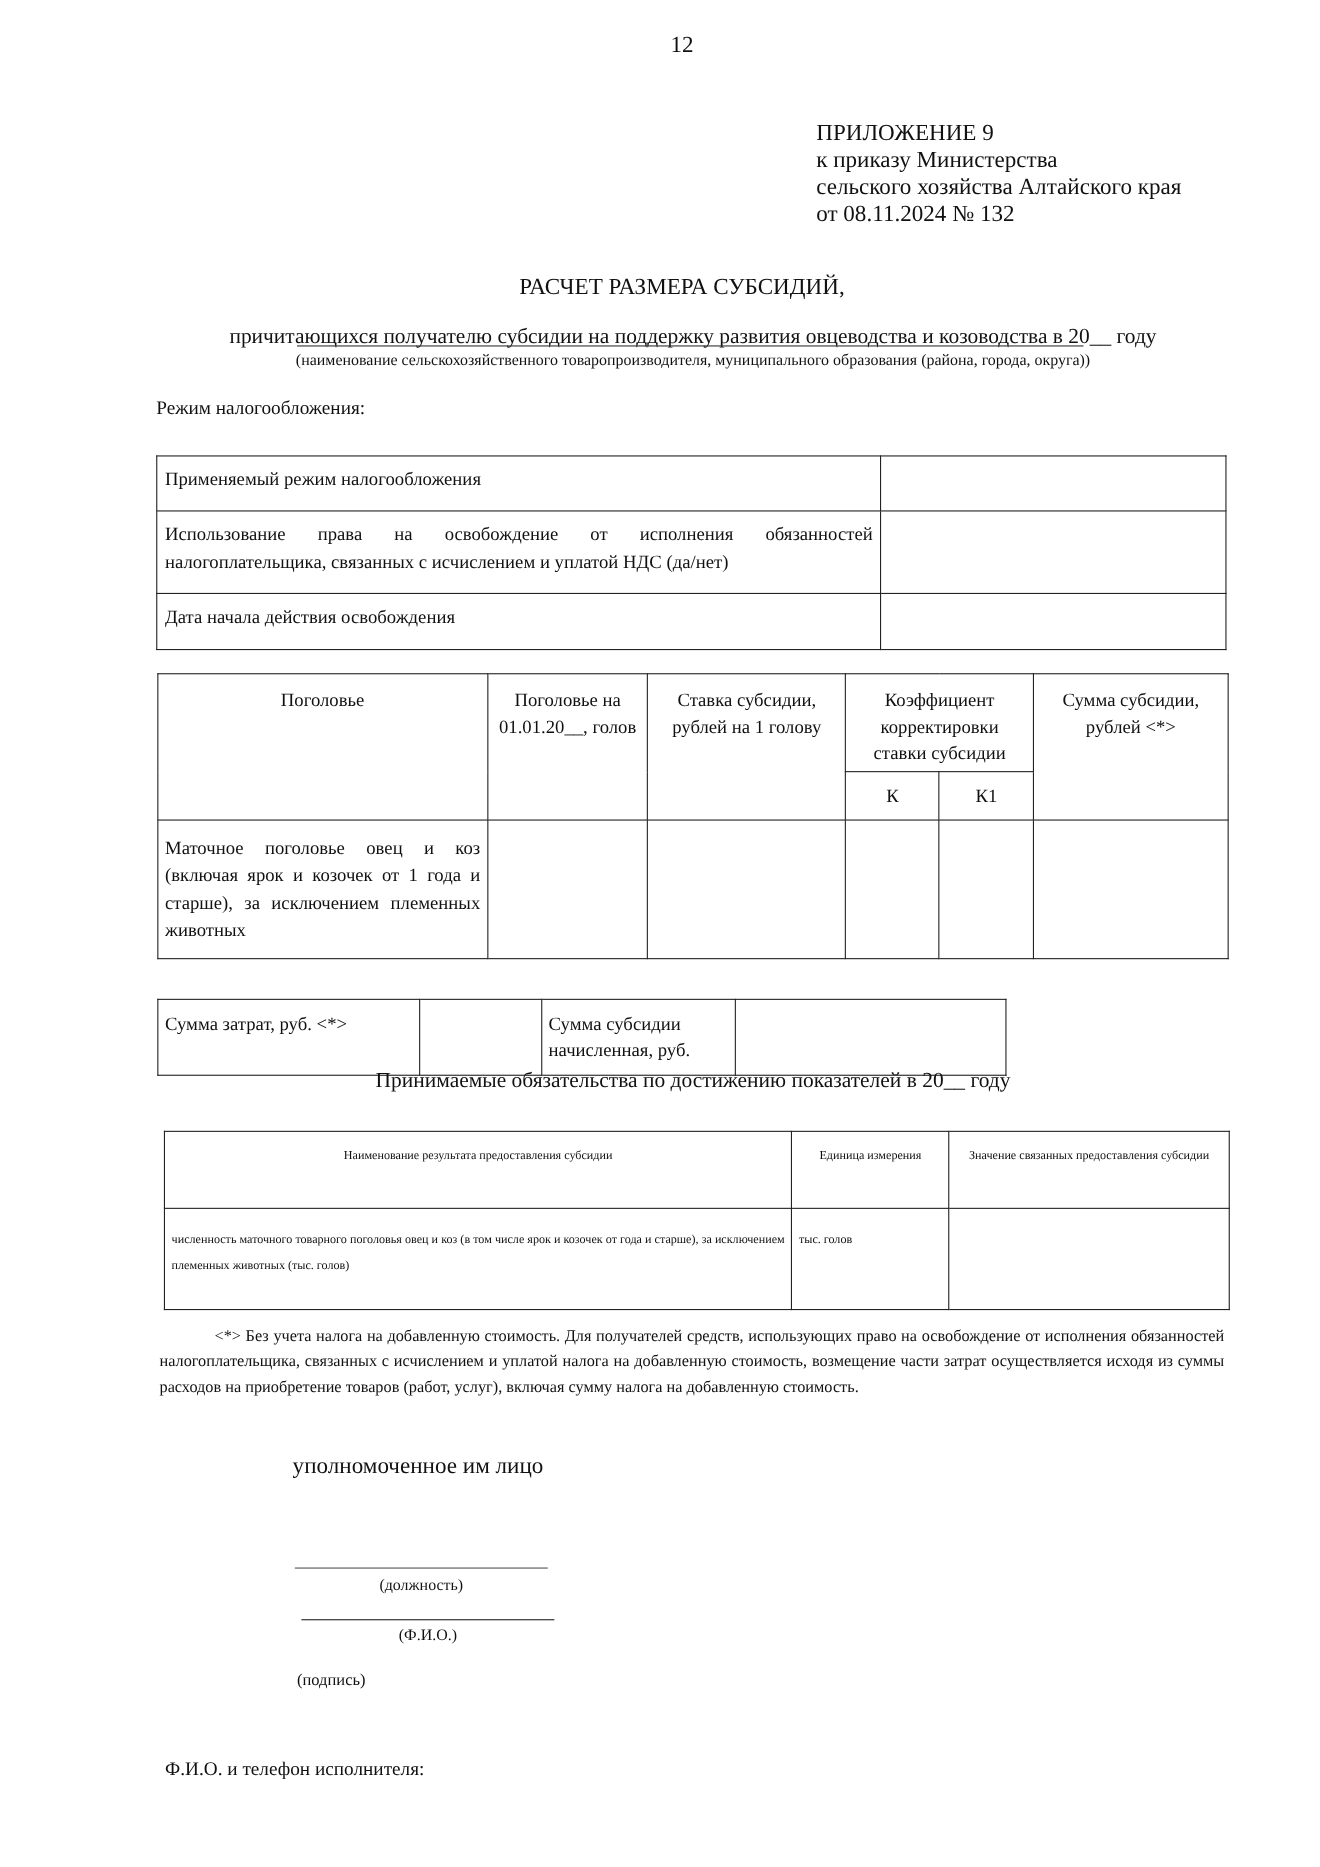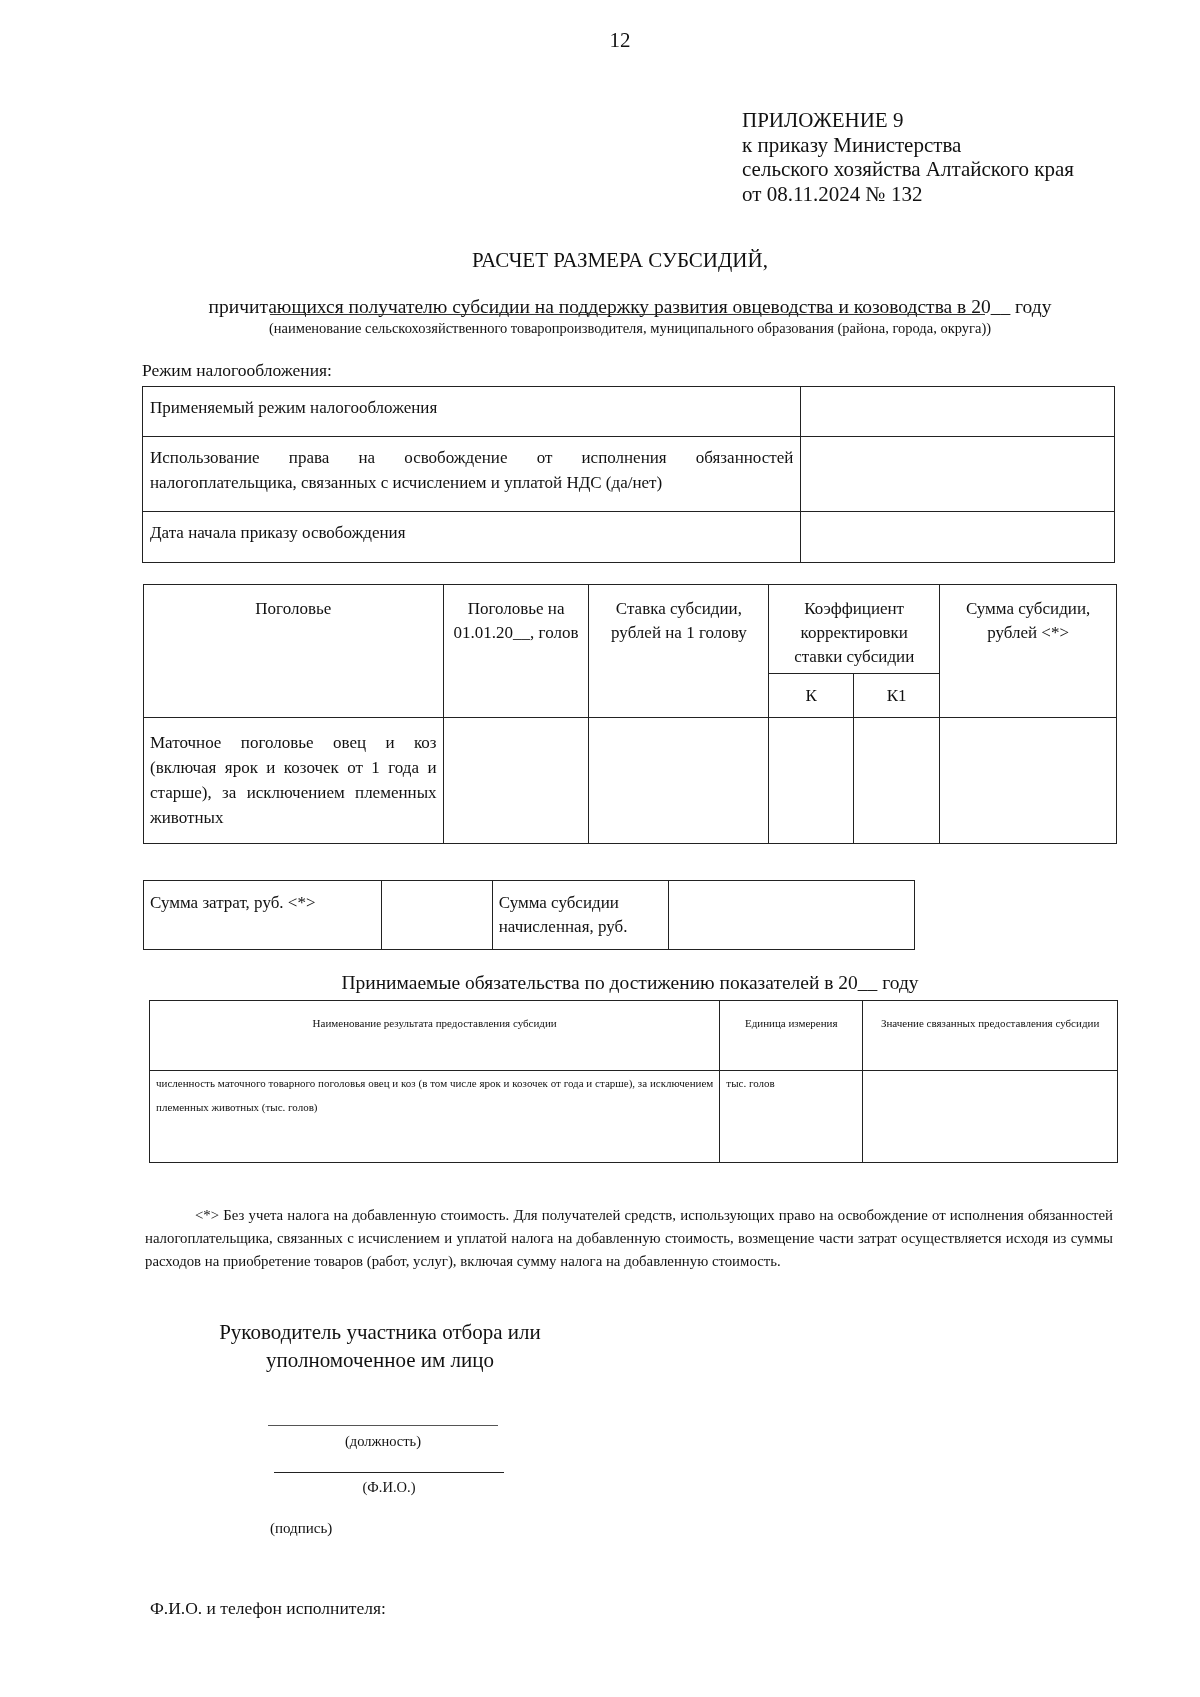--- a/index.html
+++ b/index.html
@@ -6,33 +6,33 @@
   body { width:1200px; height:1697px; position:relative; overflow:hidden;
          font-family:"Liberation Serif","DejaVu Serif",serif; color:#111; }
   .abs { position:absolute; }
   .pnum { left:0; width:1240px; top:28px; text-align:center; font-size:21px; }
   .appendix { left:742px; top:108px; font-size:21px; line-height:24.5px; }
   .title { left:0; width:1240px; top:248px; text-align:center; font-size:21px; }
   .subtitle { left:130px; width:1000px; top:276px; text-align:center; font-size:19.5px; white-space:nowrap;margin-top:20px; }
   .name-line { left:270px; width:715px; top:314px; border-top:1.5px solid #333; }
   .caption { left:130px; width:1000px; top:320px; text-align:center; font-size:14.5px; }
   .section-label { left:142px; top:360px; font-size:17.5px; }
-  table { border-collapse:collapse; position:absolute; font-size:17px; }
+  table { border-collapse:collapse; position:absolute; font-size:17px;margin-top:28px; }
   td, th { border:1.5px solid #222; vertical-align:top; font-weight:normal; }
   .t1 { left:142px; top:386px; width:973px; }
   .t1 td { padding:8px 7px; line-height:25px; text-align:justify; }
   .t2 { left:143px; top:584px; width:974px; }
   .t2 th { text-align:center; padding:12px 6px 4px; line-height:24px; }
   .t2 td { padding:12px 6px; line-height:25px; text-align:justify; }
   .t3 { left:143px; top:880px; width:772px; }
   .t3 td { padding:10px 6px; line-height:24px; }
   .heading2 { left:130px; width:1000px; top:972px; text-align:center; font-size:19.5px; }
   .t4 { left:149px; top:1000px; width:969px; font-size:11px; }
   .t4 th { text-align:center; padding:10px 6px; line-height:24px; }
-  .t4 td { padding:0 6px; line-height:24px; text-align:justify; }
+  .t4 td { padding:16px 6px; line-height:24px; text-align:justify; }
   .footnote { left:145px; width:968px; top:1204px; font-size:14.8px; line-height:23px; text-align:justify; text-indent:50px; }
   .sign-title { left:190px; width:380px; top:1318px; text-align:center; font-size:21px; line-height:28px; }
   .sig-line1 { left:268px; width:230px; top:1425px; border-top:1.5px solid #555; }
   .sig-label1 { left:268px; width:230px; top:1433px; text-align:center; font-size:14.5px; }
   .sig-line2 { left:274px; width:230px; top:1472px; border-top:1.5px solid #222; }
   .sig-label2 { left:274px; width:230px; top:1479px; text-align:center; font-size:14.5px; }
   .sig-label3 { left:270px; width:230px; top:1520px; font-size:15px; }
   .executor { left:150px; top:1598px; font-size:17.5px; }
 </style>
 </head>
@@ -62,21 +62,21 @@
   <tbody>
       <tr style="height:50px">
     <td>Применяемый режим налогообложения</td>
     <td></td>
   </tr>
   <tr style="height:75px">
     <td>Использование права на освобождение от исполнения обязанностей налогоплательщика, связанных с исчислением и уплатой НДС (да/нет)</td>
     <td></td>
   </tr>
   <tr style="height:51px">
-    <td>Дата начала приказу освобождения</td>
+    <td>Дата начала действия освобождения</td>
     <td></td>
   </tr>
 </tbody>
   </table>
 
 <table class="t2">
   <colgroup>
     <col style="width:300px">
       <col style="width:146px">
       <col style="width:180px">
@@ -142,21 +142,20 @@
     <td>численность маточного товарного поголовья овец и коз (в том числе ярок и козочек от года и старше), за исключением племенных животных (тыс. голов)</td>
     <td style="text-align:left">тыс. голов</td>
     <td></td>
   </tr>
 </tbody>
   </table>
 
 <div class="abs footnote">&lt;*&gt; Без учета налога на добавленную стоимость. Для получателей средств, использующих право на освобождение от исполнения обязанностей налогоплательщика, связанных с исчислением и уплатой налога на добавленную стоимость, возмещение части затрат осуществляется исходя из суммы расходов на приобретение товаров (работ, услуг), включая сумму налога на добавленную стоимость.</div>
 
 <div class="abs sign-title">
-  <div>Руководитель участника отбора или</div>
   <div>уполномоченное им лицо</div>
 </div>
 
 <div class="abs sig-line1"></div>
 <div class="abs sig-label1">(должность)</div>
 <div class="abs sig-line2"></div>
 <div class="abs sig-label2">(Ф.И.О.)</div>
 <div class="abs sig-label3">(подпись)</div>
 
 <div class="abs executor">Ф.И.О. и телефон исполнителя:</div>

